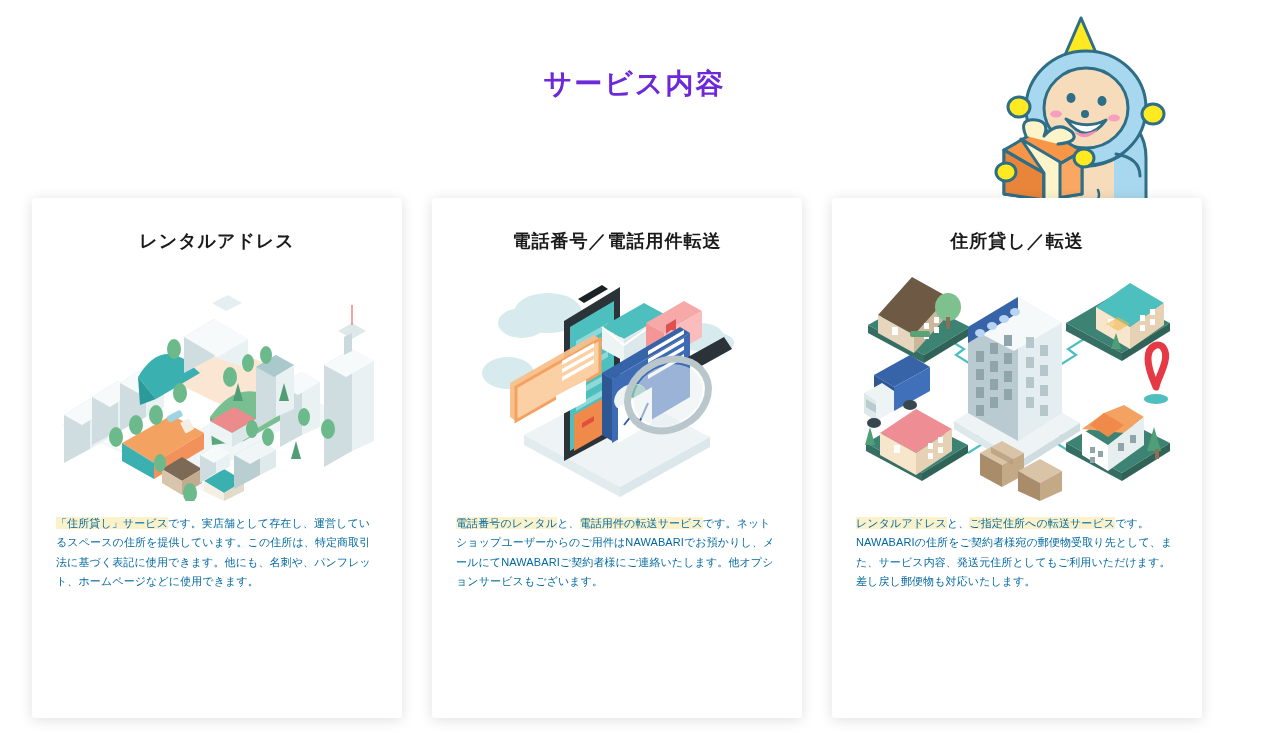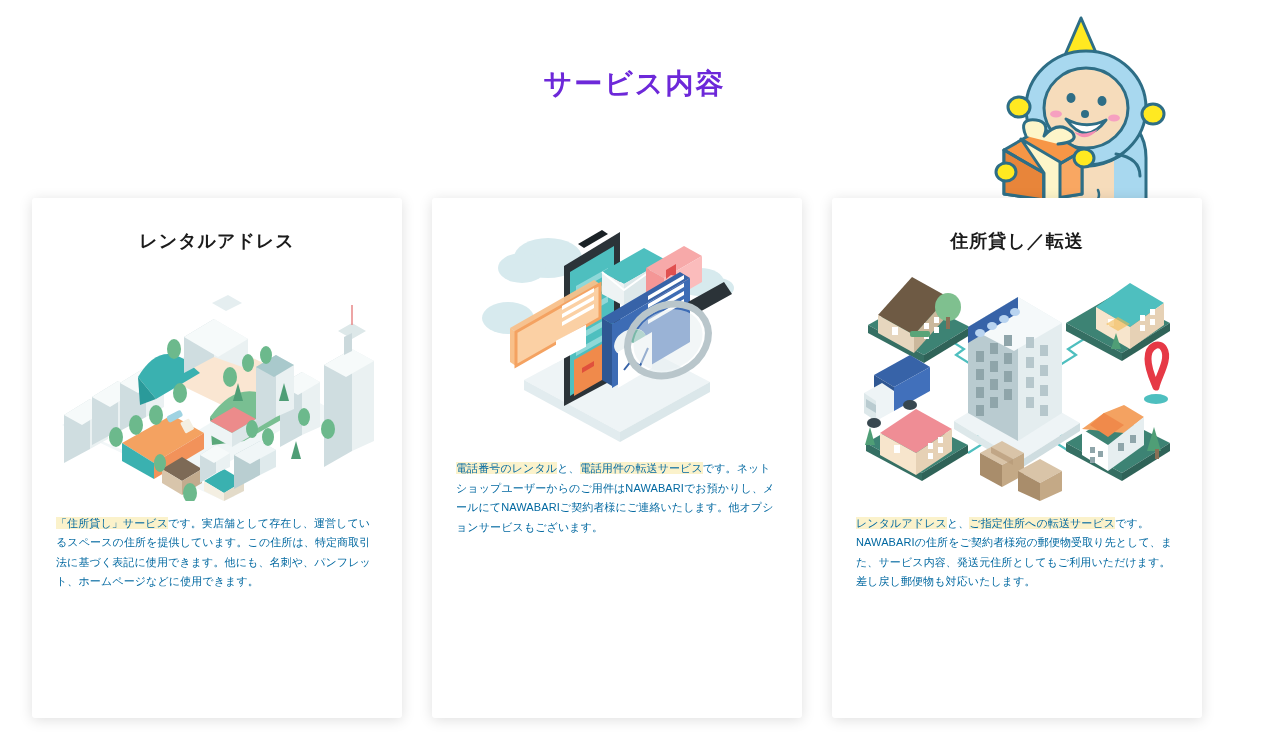--- a/index.html
+++ b/index.html
@@ -287,20 +287,21 @@
         <rect x="128" y="158" width="10" height="12" rx="1.5" fill="#f4efe2" transform="rotate(-28 128 158)"></rect>
       </svg>
     </div>
 
     <p class="card-body">
       <span class="hl" data-bind="cards.0.body.0.text">「住所貸し」サービス</span><span data-bind="cards.0.body.1.text">です。実店舗として存在し、運営しているスペースの住所を提供しています。この住所は、特定商取引法に基づく表記に使用できます。他にも、名刺や、パンフレット、ホームページなどに使用できます。</span>
     </p>
   </div>
 
   <div class="card" id="card-2">
+    <h2 class="card-title" data-bind="cards.1.title">電話番号／電話用件転送</h2>
 
     <div class="card-illustration">
       <svg width="330" height="236" viewBox="0 0 330 236" xmlns="http://www.w3.org/2000/svg">
 
         <g fill="#d7eaee">
           <ellipse cx="96" cy="48" rx="34" ry="20"></ellipse>
           <ellipse cx="70" cy="58" rx="24" ry="15"></ellipse>
           <ellipse cx="56" cy="108" rx="26" ry="16"></ellipse>
           <ellipse cx="248" cy="72" rx="24" ry="14"></ellipse>
           <ellipse cx="266" cy="78" rx="16" ry="10"></ellipse>

